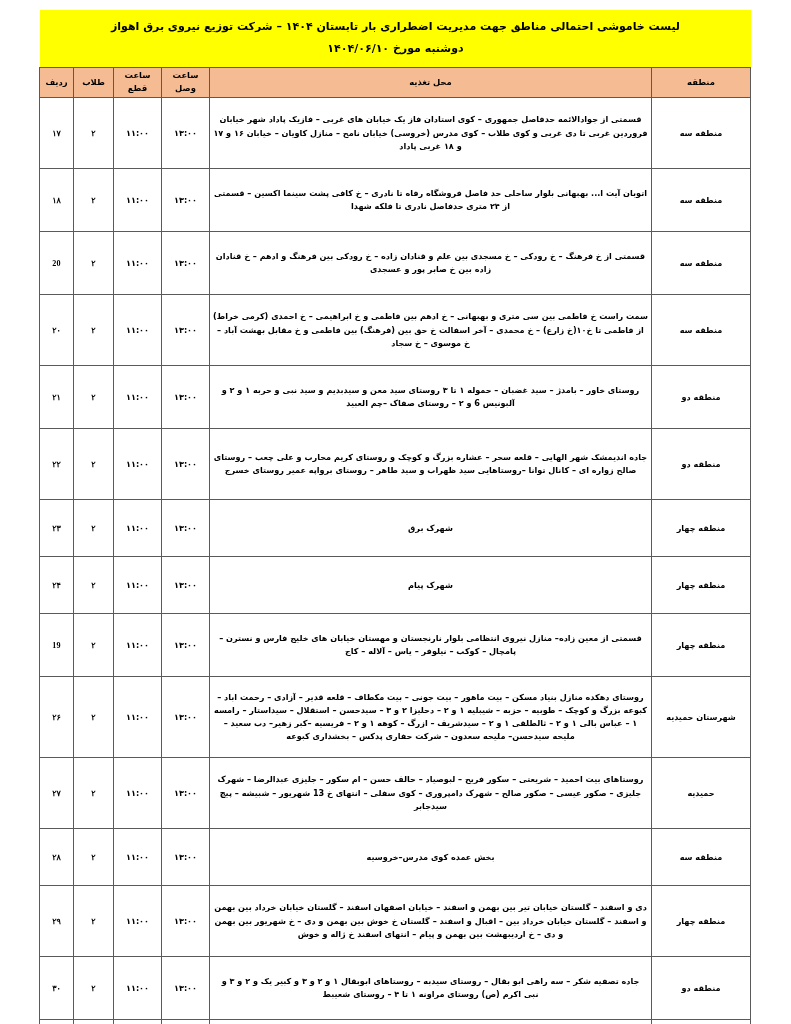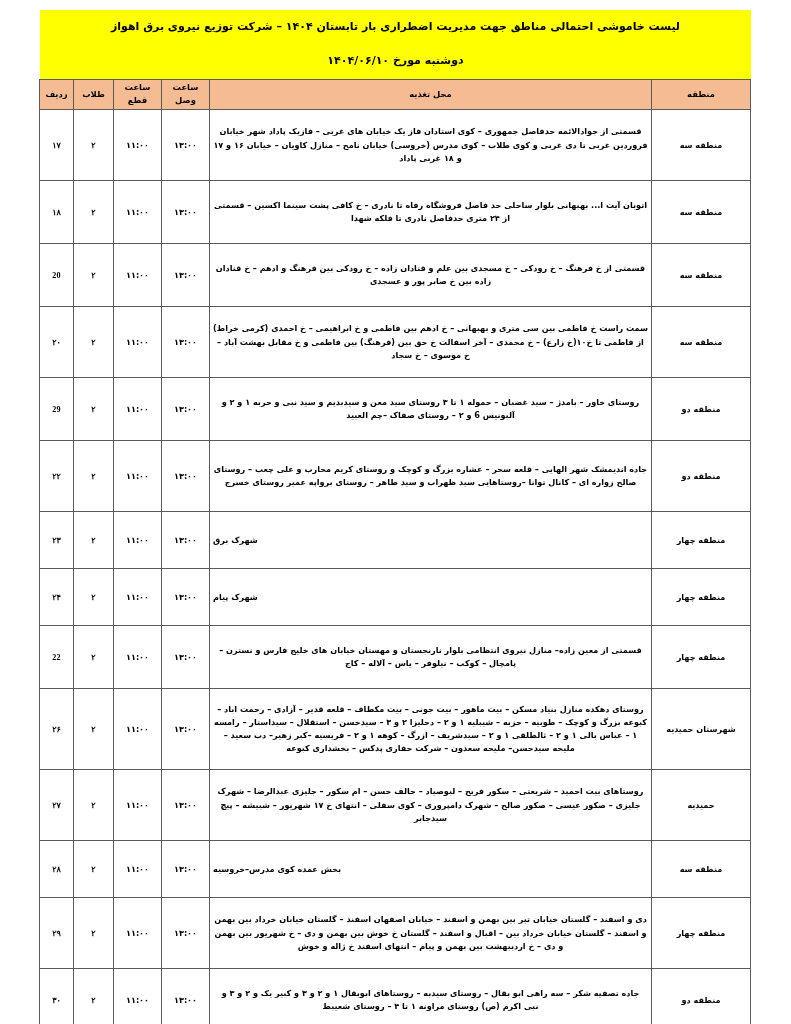--- a/index.html
+++ b/index.html
@@ -31,21 +31,21 @@
     text-align: center;
   }
   .title-line {
     font-size: 11px;
     font-weight: bold;
     line-height: 1.45;
     color: #000;
     white-space: nowrap;
   }
   .title-line.second {
-    margin-top: 18px;
+    margin-top: 6px;
   }
   table.outage {
     width: 100%;
     border-collapse: collapse;
     table-layout: fixed;
     border: 1px solid #5a5a5a;
   }
   table.outage th,
   table.outage td {
     border: 1px solid #5a5a5a;
@@ -69,21 +69,21 @@
   col.c-restore { width: 48px; }
   col.c-feed    { width: 442px; }
   col.c-region  { width: 99px; }
 
   td.feed {
     padding: 4px 8px;
     line-height: 1.75;
     font-size: 8.1px;
   }
   td.feed.center-short {
-    text-align: left;
+    text-align: center;
   }
   td.region {
     font-size: 8.4px;
   }
   td.num {
     font-size: 9px;
     letter-spacing: 0.2px;
     font-family: Liberation Serif, serif;
   }
   td.time {
@@ -155,21 +155,21 @@
           <td class="time">۱۱:۰۰</td>
           <td class="num">۲</td>
           <td class="num">۲۰</td>
         </tr>
         <tr class="r-mid">
           <td class="region">منطقه دو</td>
           <td class="feed">روستای خاور – بامدژ – سید غضبان – حموله ۱ تا ۳ روستای سید معن و سیدبدیم و سید نبی و حربه ۱ و ۲ و آلبونیس 6 و ۲ – روستای صفاک –چم العبید</td>
           <td class="time">۱۳:۰۰</td>
           <td class="time">۱۱:۰۰</td>
           <td class="num">۲</td>
-          <td class="num">29</td>
+          <td class="num">۲۱</td>
         </tr>
         <tr class="r-tall">
           <td class="region">منطقه دو</td>
           <td class="feed">جاده اندیمشک شهر الهایی – قلعه سحر – عشاره بزرگ و کوچک و روستای کریم محارب و علی چعب – روستای صالح زواره ای – کانال توانا –روستاهایی سید ظهراب و سید طاهر – روستای برواپه عمیر روستای خسرج</td>
           <td class="time">۱۳:۰۰</td>
           <td class="time">۱۱:۰۰</td>
           <td class="num">۲</td>
           <td class="num">۲۲</td>
         </tr>
         <tr class="r-short">
@@ -187,33 +187,33 @@
           <td class="time">۱۱:۰۰</td>
           <td class="num">۲</td>
           <td class="num">۲۴</td>
         </tr>
         <tr class="r-mid">
           <td class="region">منطقه چهار</td>
           <td class="feed">قسمتی از معین زاده– منازل نیروی انتظامی بلوار نارنجستان و مهستان خیابان های خلیج فارس و نسترن – پامچال – کوکب – نیلوفر – یاس – آلاله – کاج</td>
           <td class="time">۱۳:۰۰</td>
           <td class="time">۱۱:۰۰</td>
           <td class="num">۲</td>
-          <td class="num">22</td>
+          <td class="num">19</td>
         </tr>
         <tr class="r-xl">
           <td class="region">شهرستان حمیدیه</td>
           <td class="feed">روستای دهکده منازل بنیاد مسکن – بیت ماهور – بیت جونی – بیت مکطاف – قلعه قدیر – آزادی – رحمت اباد – کبوعه بزرگ و کوچک – طوبیه – حزبه – شیبلیه ۱ و ۲ – دحلیزا ۲ و ۳ – سیدحسن – استقلال – سیداستار – رامسه ۱ – عباس بالی ۱ و ۲ – ثالطلقی ۱ و ۲ – سیدشریف – ازرگ – کوهه ۱ و ۲ – فریسیه –کبر زهیر– دب سعید – ملیحه سیدحسن– ملیحه سعدون – شرکت حفاری پدکس – بخشداری کبوعه</td>
           <td class="time">۱۳:۰۰</td>
           <td class="time">۱۱:۰۰</td>
           <td class="num">۲</td>
           <td class="num">۲۶</td>
         </tr>
         <tr class="r-tall">
           <td class="region">حمیدیه</td>
-          <td class="feed">روستاهای بیت احمید – شریعتی – سکور فریح – لبوصیاد – حالف حسن – ام سکور – جلیزی عبدالرضا – شهرک جلیزی – صکور عیسی – صکور صالح – شهرک دامپروری – کوی سفلی – انتهای خ ۱۷ شهریور – شبیشه – پیچ سیدجابر</td>
+          <td class="feed">روستاهای بیت احمید – شریعتی – سکور فریح – لبوصیاد – حالف حسن – ام سکور – جلیزی عبدالرضا – شهرک جلیزی – صکور عیسی – صکور صالح – شهرک دامپروری – کوی سفلی – انتهای خ 13 شهریور – شبیشه – پیچ سیدجابر</td>
           <td class="time">۱۳:۰۰</td>
           <td class="time">۱۱:۰۰</td>
           <td class="num">۲</td>
           <td class="num">۲۷</td>
         </tr>
         <tr class="r-short">
           <td class="region">منطقه سه</td>
           <td class="feed center-short">بخش عمده کوی مدرس–خروسیه</td>
           <td class="time">۱۳:۰۰</td>
           <td class="time">۱۱:۰۰</td>

